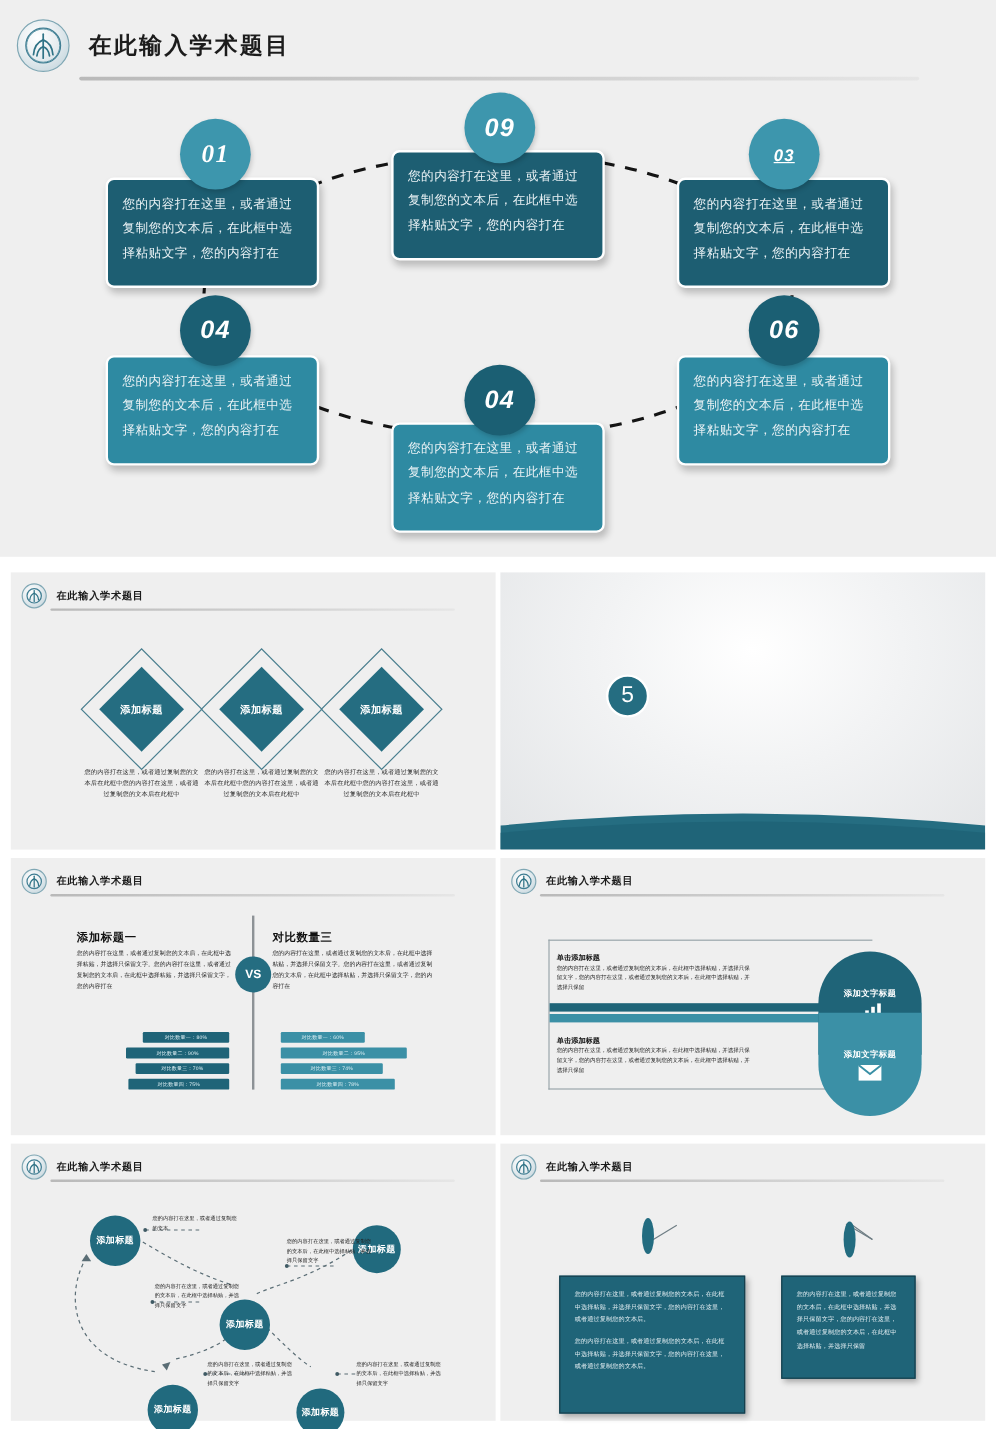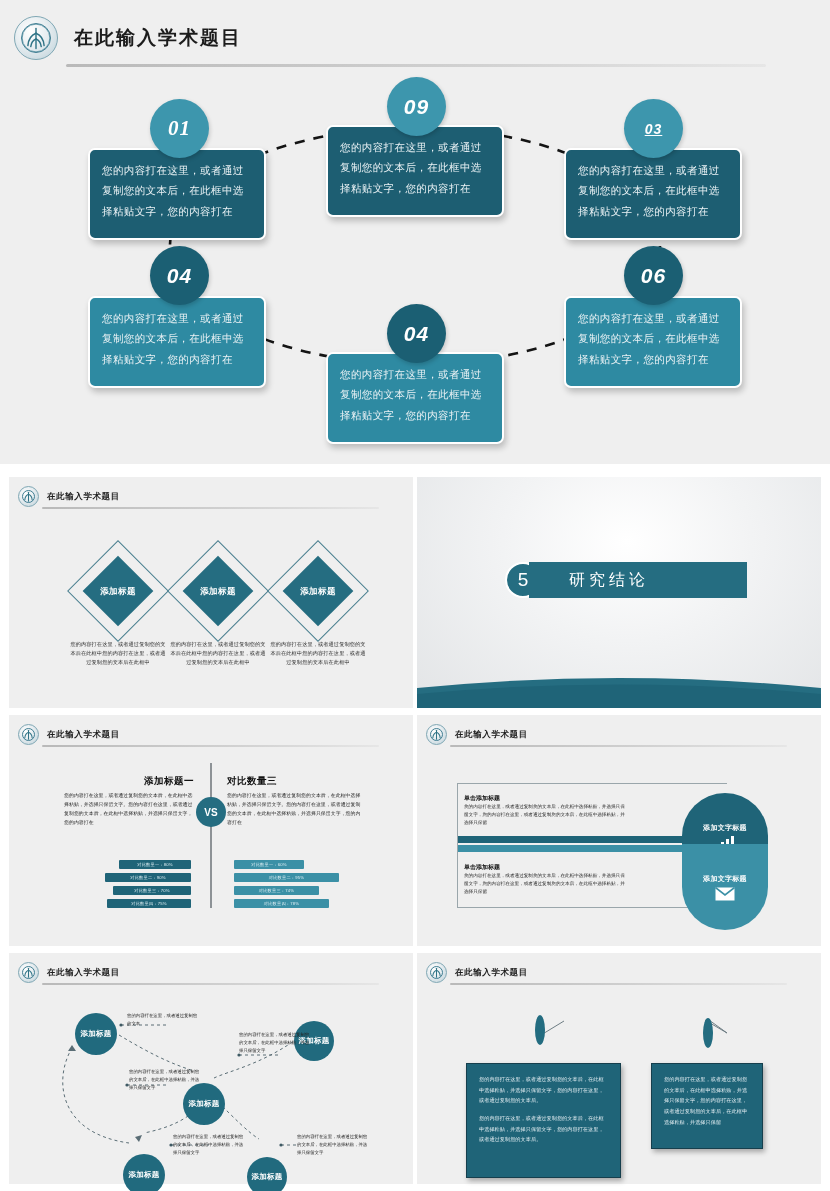--- a/index.html
+++ b/index.html
@@ -100,21 +100,21 @@
     font-size:19px; border:2px solid #fff;
   }
   .sec-bar {
     position:absolute; height:36px; background:#256d81;
     display:flex; align-items:center; padding-left:40px;
   }
   .sec-bar-text { color:#fff; font-size:16px; letter-spacing:4px; }
   .sec-curve { position:absolute; left:0; bottom:0; width:404px; height:34px; }
 
   
-  .vs-title { position:absolute; font-size:9.5px; font-weight:700; color:#111; letter-spacing:.5px; text-align:right; }
+  .vs-title { position:absolute; font-size:9.5px; font-weight:700; color:#111; letter-spacing:.5px; text-align:left; }
   .vs-body  { position:absolute; font-size:4.9px; line-height:1.85; color:#222; letter-spacing:.05px; }
   .vs-divider { position:absolute; width:1.6px; background:#8d9296; }
   .vs-badge {
     position:absolute; width:30px; height:30px; border-radius:50%;
     background:#256d81; color:#fff; font-size:10px; font-weight:700;
     display:flex; align-items:center; justify-content:center;
   }
   .vs-bar {
     position:absolute; height:9px;
     display:flex; align-items:center; justify-content:center;
@@ -268,23 +268,20 @@
       <div class="dia-outline" style="left:16px; top:16px;"></div>
       <div class="dia-fill" style="left:27px; top:27px;"></div>
       <div class="dia-label" style="left:15px; top:47px;">添加标题</div>
     </div>
     <div class="dia-body" style="left:261px; top:163px;">您的内容打在这里，或者通过复制您的文本后在此框中您的内容打在这里，或者通过复制您的文本后在此框中</div>
   </div>
 
   <div class="thumb" id="t2" style="left:417px; top:477px;">
     <div class="sec-num" style="left:88px; top:85px;">
       <span>5</span>
-    </div>
-    <div class="sec-bar" style="left:112px; top:85px; width:218px;">
-      <span class="sec-bar-text">研究结论</span>
     </div>
     <svg class="sec-curve" viewBox="0 0 404 34" preserveAspectRatio="none">
       <path d="M0 14 Q202 -6 404 14 L404 34 L0 34 Z" fill="#256d81"></path>
       <path d="M0 20 Q202 1 404 20 L404 34 L0 34 Z" fill="#1f6478"></path>
     </svg>
   </div>
 
   <div class="thumb" id="t3" style="left:9px; top:715px;">
     <div class="slide-head">
       <div class="logo">

